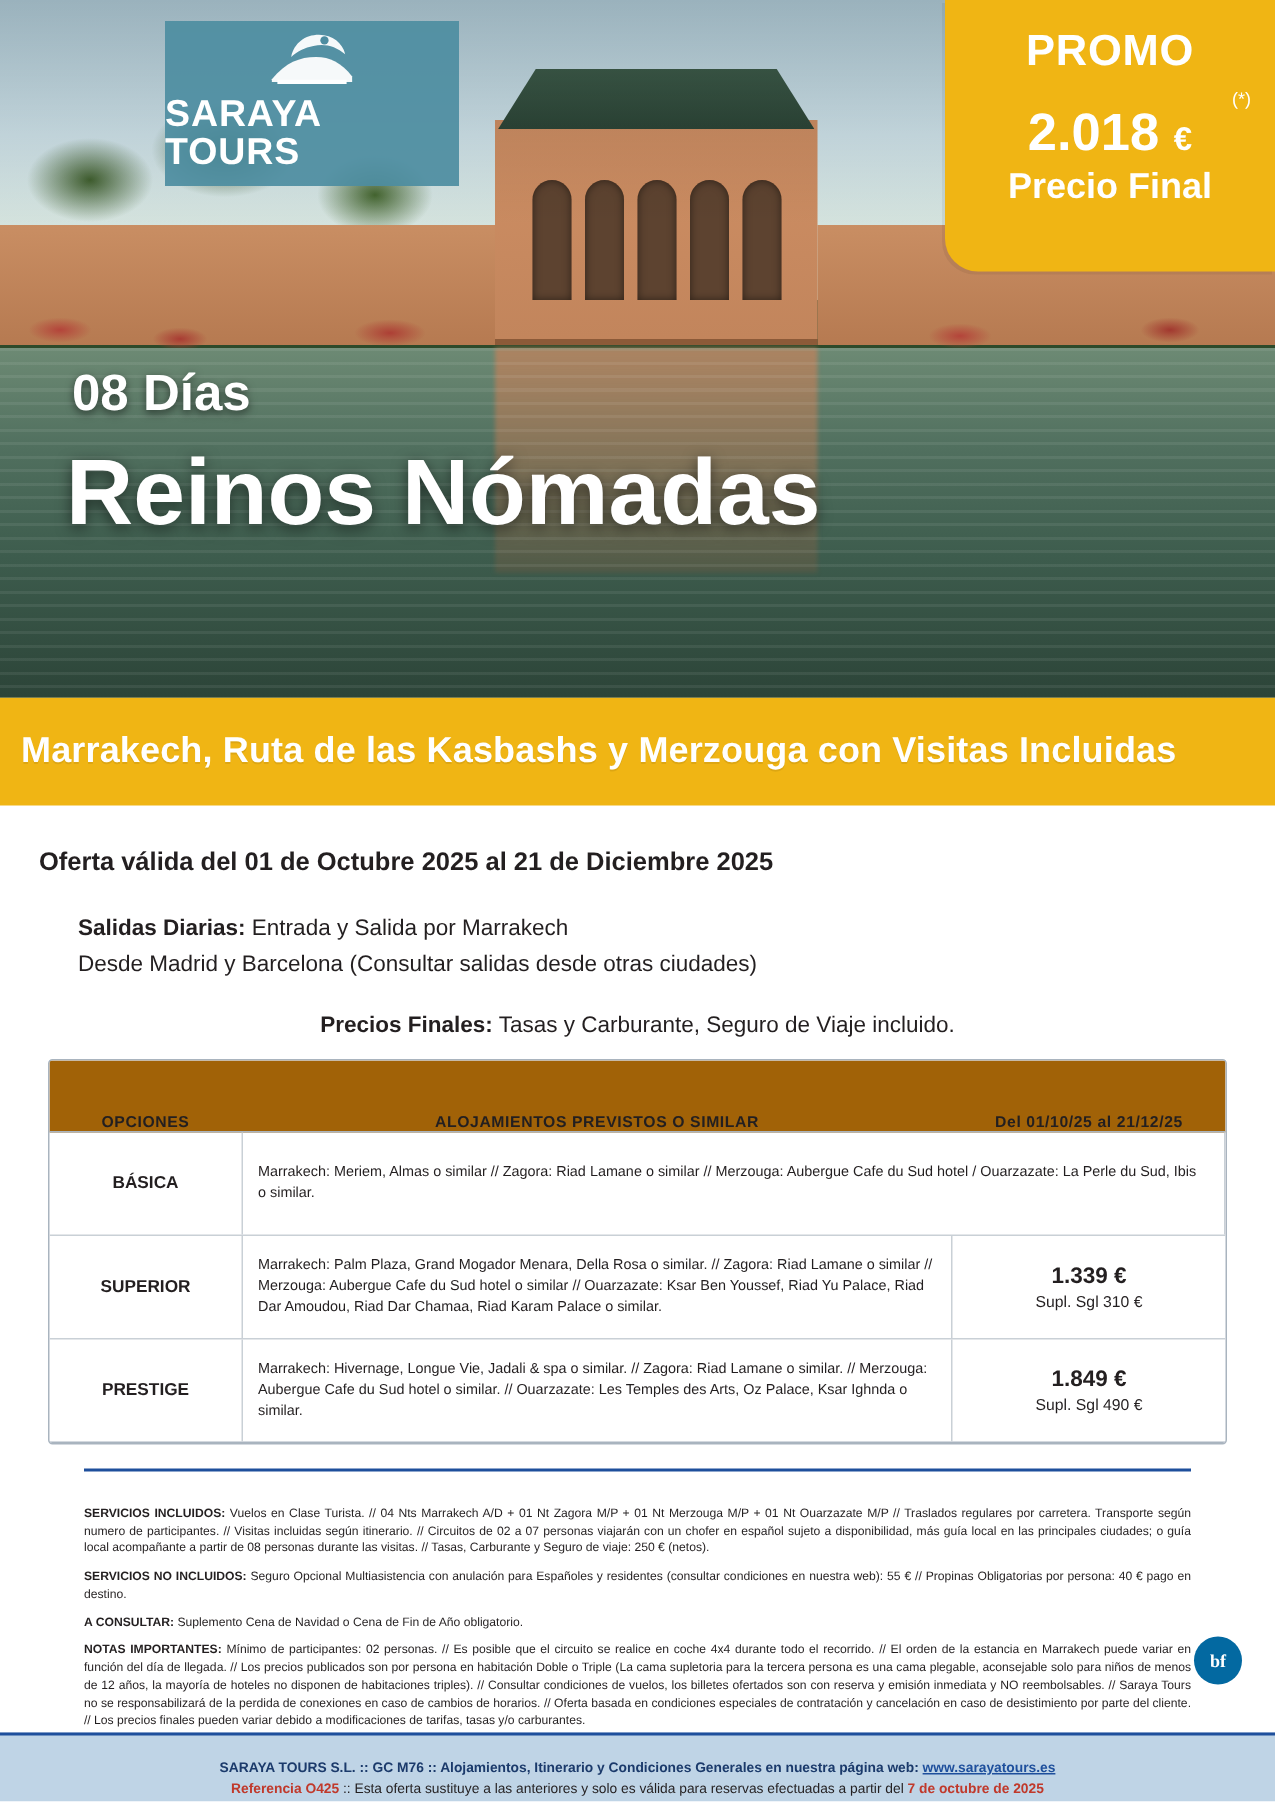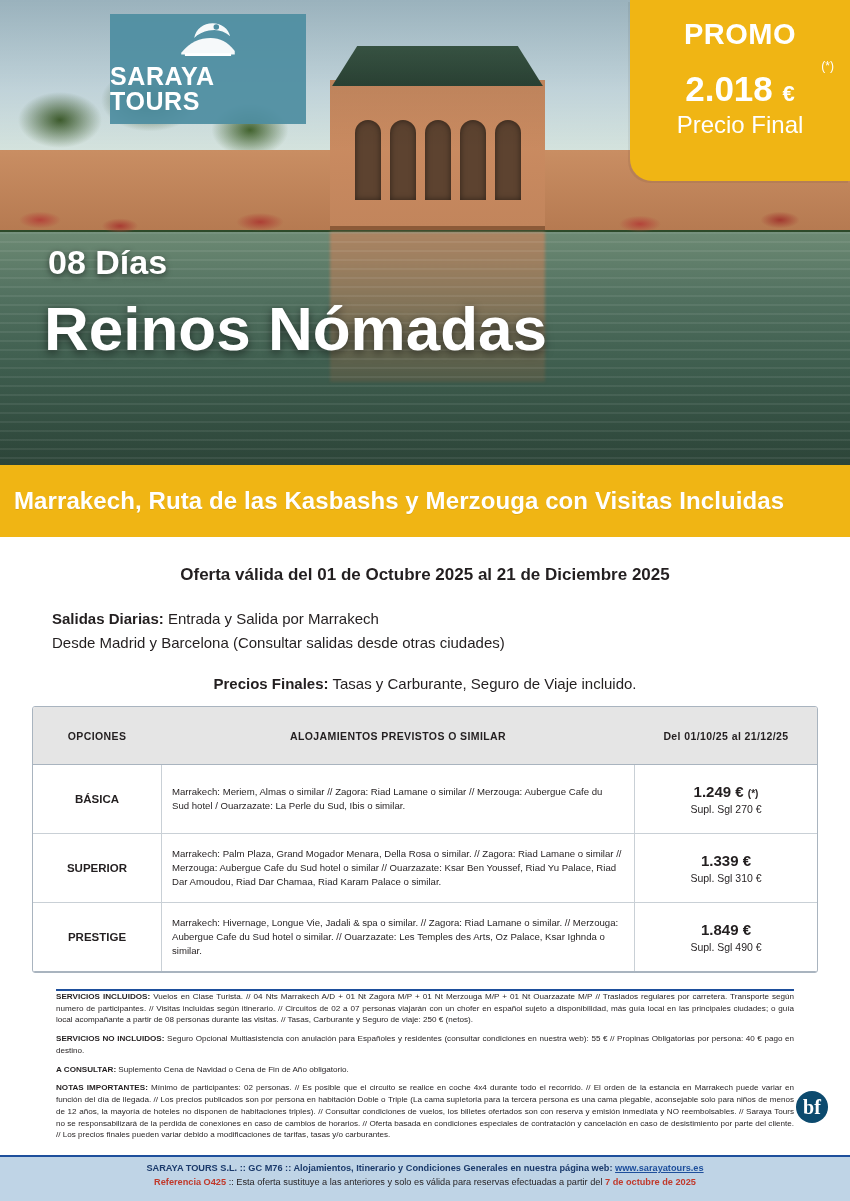--- a/index.html
+++ b/index.html
@@ -105,21 +105,21 @@
     position:absolute; right:0; top:0; width:220px; height:181px;
     background:#f0b514;
     border-bottom-left-radius: 22px;
     color:#ffffff; text-align:center;
     box-shadow: -2px 2px 0 rgba(0,0,0,.06);
   }
   .promo-title{ font-size:29px; font-weight:bold; margin-top:18px; letter-spacing:.5px; }
   .promo-ast{ font-size:12px; margin-top:8px; margin-right:16px; text-align:right; }
   .promo-price{ font-size:35px; font-weight:bold; margin-top:-4px; }
   .promo-price span.cur{ font-size:22px; font-weight:bold; }
-  .promo-final{ font-size:24px; font-weight:normal; margin-top:2px; }
+  .promo-final{ font-size:24px; font-weight:bold; margin-top:2px; }
 
   
   .hero-days{
     position:absolute; left:48px; top:243px;
     color:#ffffff; font-size:34px; font-weight:bold;
     text-shadow: 0 2px 6px rgba(0,0,0,.55);
   }
   .hero-main{
     position:absolute; left:44px; top:296px;
     color:#ffffff; font-size:62px; font-weight:bold; line-height:1.05;
@@ -132,42 +132,42 @@
     display:flex; align-items:center; padding-left:14px;
   }
   .subbar span{
     color:#ffffff; font-size:24px; font-weight:bold; letter-spacing:.1px;
     text-shadow:0 1px 0 rgba(0,0,0,.08);
   }
 
   
   .content{ padding: 0 26px; }
   .offer-valid{
-    text-align:center; font-size:17px; font-weight:bold; margin-top:28px; color:#231f20;
+    text-align:left; font-size:17px; font-weight:bold; margin-top:28px; color:#231f20;
   }
   .depart{
     margin-top:22px; padding-left:26px; font-size:15px; line-height:1.6;
   }
   .depart b{ font-weight:bold; }
   .final-prices{
     text-align:center; margin-top:20px; font-size:15px;
   }
   .final-prices b{ font-weight:bold; }
 
   
   .table{
     margin: 14px 6px 0 6px;
     border: 1px solid #a9b4bf;
     border-radius:3px;
     overflow:hidden;
     background:#ffffff;
   }
   .thead{
-    display:flex; background:#e5e5e5; border-bottom:1px solid #a9b4bf;
-    height:58px; align-items:center;
+    display:flex; background:#a16207; border-bottom:1px solid #a9b4bf;
+    height:48px; align-items:flex-end;
   }
   .thead div{
     font-size:10.5px; font-weight:bold; letter-spacing:.4px; color:#231f20; text-align:center;
   }
   .c1{ width:128px; }
   .c2{ flex:1; }
   .c3{ width:182px; }
   .trow{
     display:flex; border-bottom:1px solid #c9d0d6; min-height:68px; align-items:center;
   }
@@ -188,43 +188,43 @@
   .supl{ font-size:10.5px; margin-top:3px; }
   .table-note{
     font-size:10.5px; padding:8px 10px; line-height:1.4;
   }
   .table-note b{ font-weight:bold; }
 
   
   .fine{
     margin: 16px 30px 0 30px;
     border-top: 2px solid #1e4f9c;
-    padding-top:0;
+    padding-top:22px;
     font-size:8.1px;
     line-height:1.45;
     text-align:justify;
   }
   .fine p{ margin:0 0 7px 0; }
   .fine b{ font-weight:bold; }
 
   
   .bf{
     position:absolute; right:22px; bottom:78px;
     width:32px; height:32px; border-radius:50%;
-    background:#0c4a6e; color:#ffffff; font-size:20px; font-weight:bold;
+    background:#0369a1; color:#ffffff; font-size:12px; font-weight:bold;
     display:flex; align-items:center; justify-content:center;
     font-family:"Liberation Serif", serif;
   }
 
   
   .footer{
     position:absolute; left:0; bottom:0; width:850px; height:46px;
     background:#bfd4e6;
     border-top:2px solid #1e4f9c;
-    padding-top:6px;
+    padding-top:16px;
     text-align:center;
   }
   .footer-l1{ font-size:9.2px; font-weight:bold; color:#1b3a6b; }
   .footer-l1 a{ color:#1e4f9c; text-decoration:underline; font-weight:bold; }
   .footer-l2{ font-size:9.2px; margin-top:4px; color:#231f20; }
   .footer-l2 .ref{ color:#c0392b; font-weight:bold; }
   .footer-l2 .date{ color:#c0392b; font-weight:bold; }
 </style>
 </head>
 <body>
@@ -293,27 +293,20 @@
   <div class="table">
     <div class="thead">
       <div class="c1">OPCIONES</div>
       <div class="c2">ALOJAMIENTOS PREVISTOS O SIMILAR</div>
       <div class="c3">Del 01/10/25 al 21/12/25</div>
     </div>
 
     <div class="trow">
       <div class="c1">BÁSICA</div>
       <div class="c2">Marrakech: Meriem, Almas o similar // Zagora: Riad Lamane o similar // Merzouga: Aubergue Cafe du Sud hotel / Ouarzazate: La Perle du Sud, Ibis o similar.</div>
-      <div class="c3">
-        <div class="price">
-          <span>1.249 €</span>
-          <span class="small">(*)</span>
-        </div>
-        <div class="supl">Supl. Sgl 270 €</div>
-      </div>
     </div>
 
     <div class="trow">
       <div class="c1">SUPERIOR</div>
       <div class="c2">Marrakech: Palm Plaza, Grand Mogador Menara, Della Rosa o similar. // Zagora: Riad Lamane o similar // Merzouga: Aubergue Cafe du Sud hotel o similar // Ouarzazate: Ksar Ben Youssef, Riad Yu Palace, Riad Dar Amoudou, Riad Dar Chamaa, Riad Karam Palace o similar.</div>
       <div class="c3">
         <div class="price">
           <span>1.339 €</span>
         </div>
         <div class="supl">Supl. Sgl 310 €</div>

